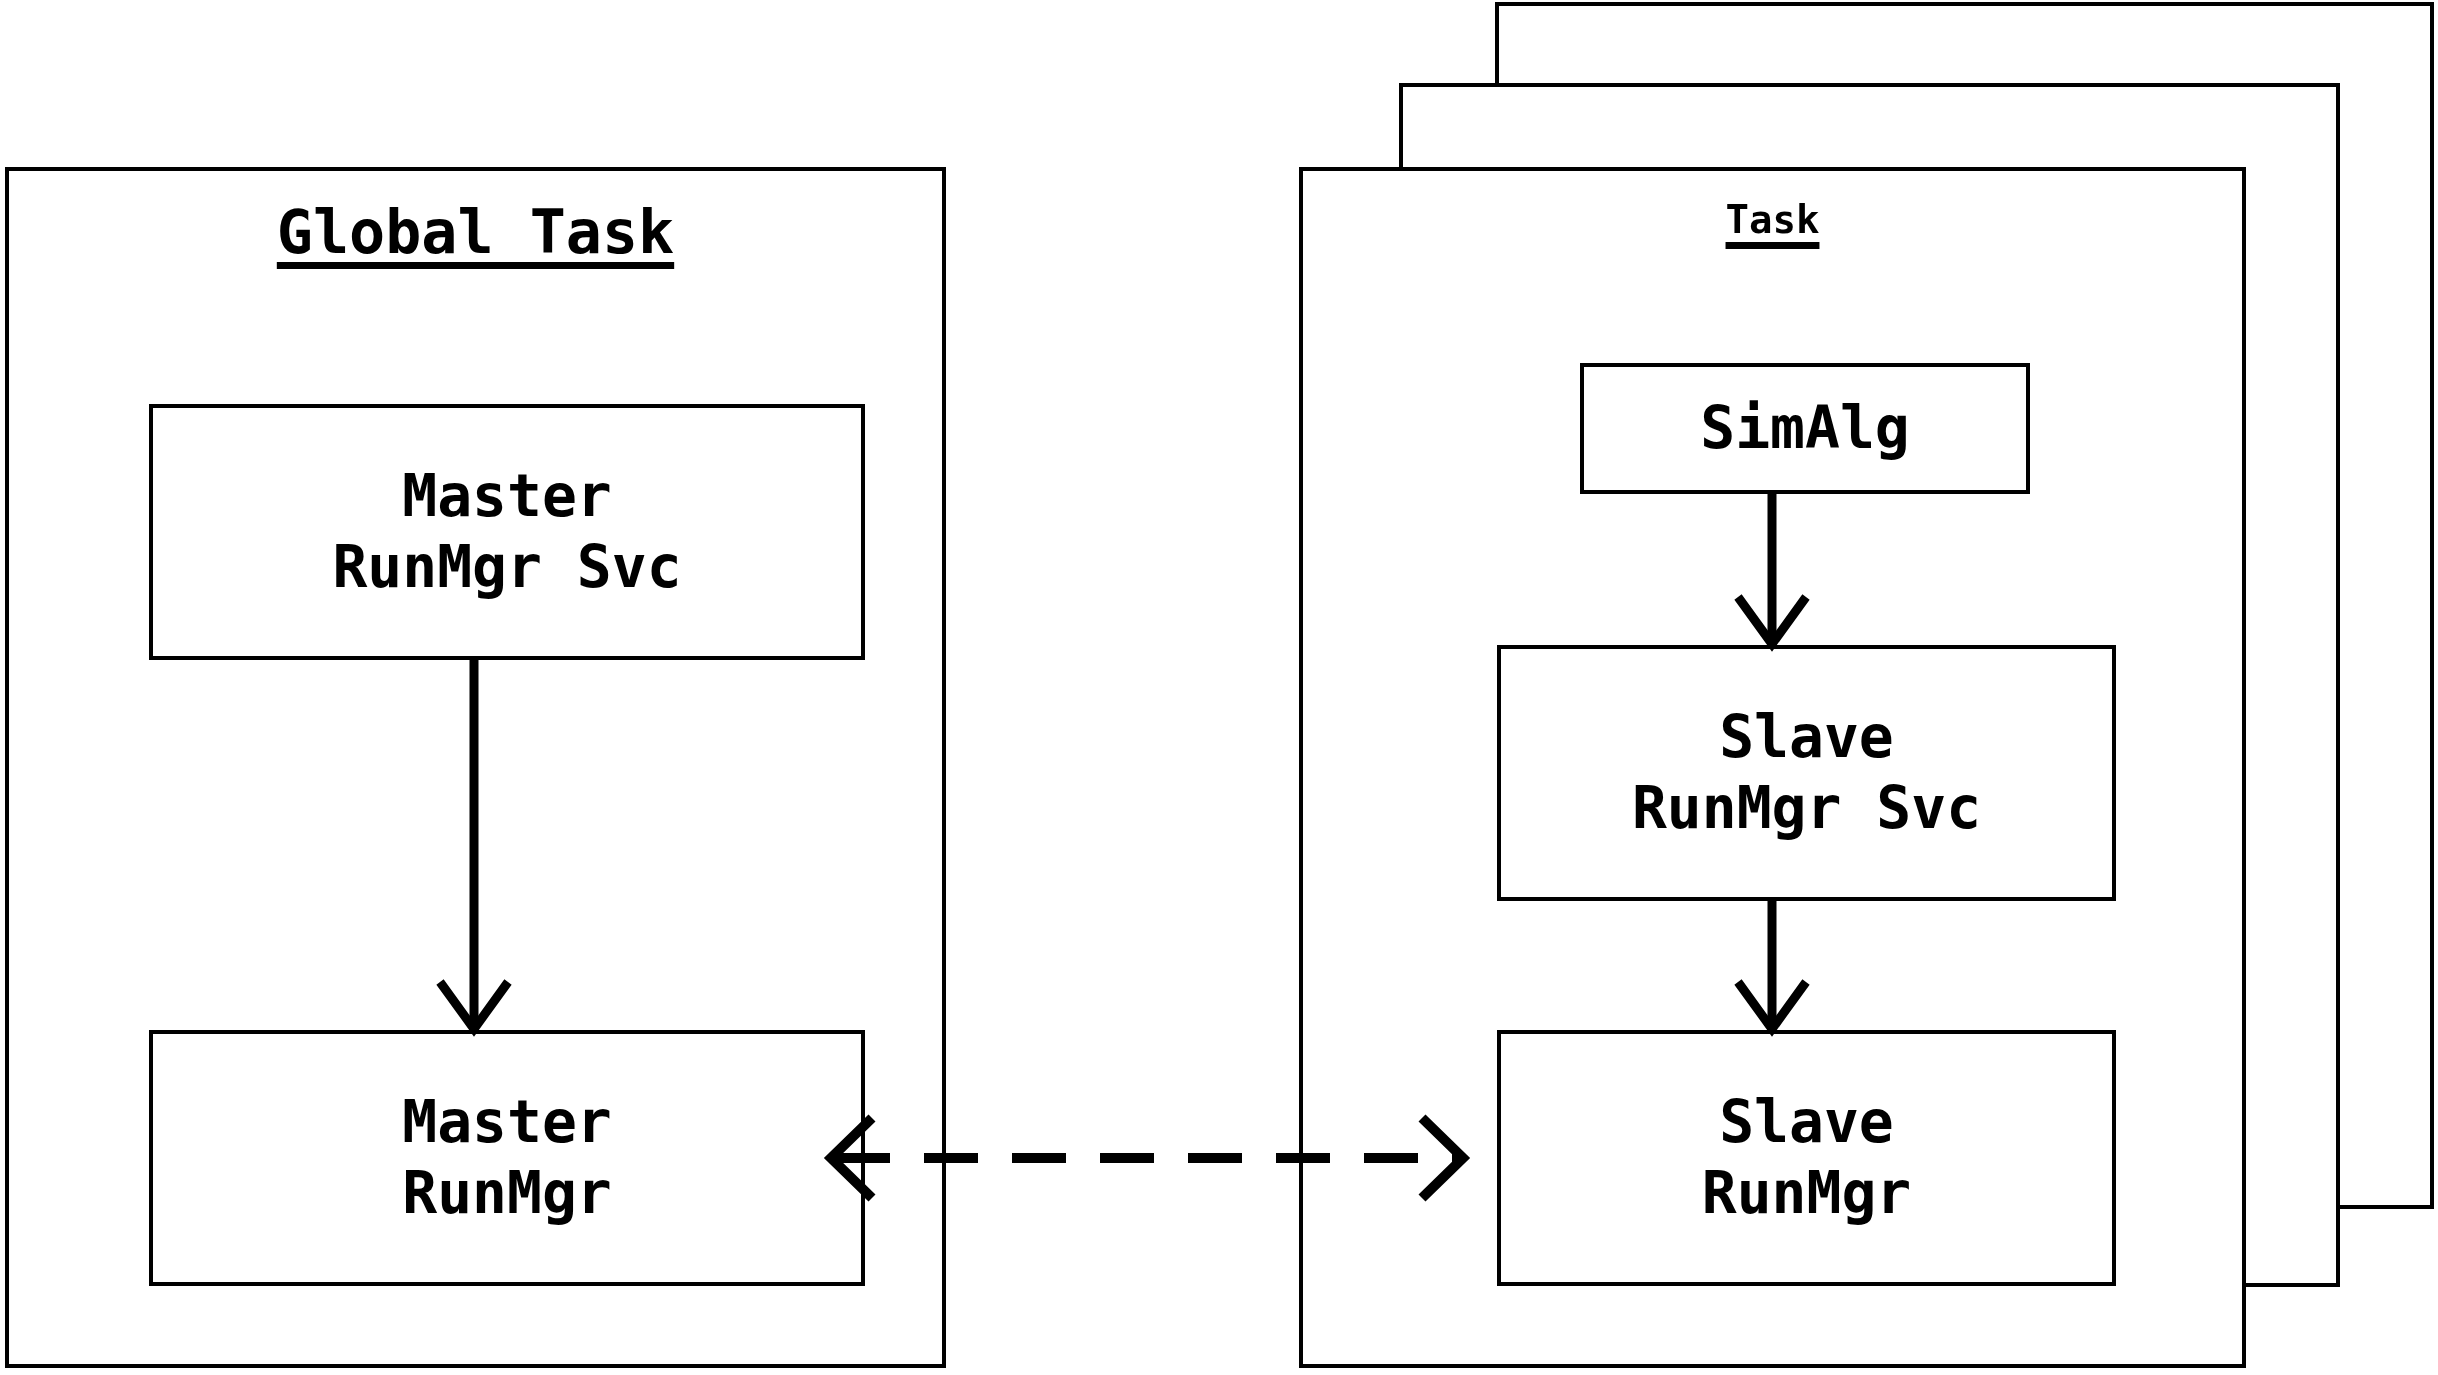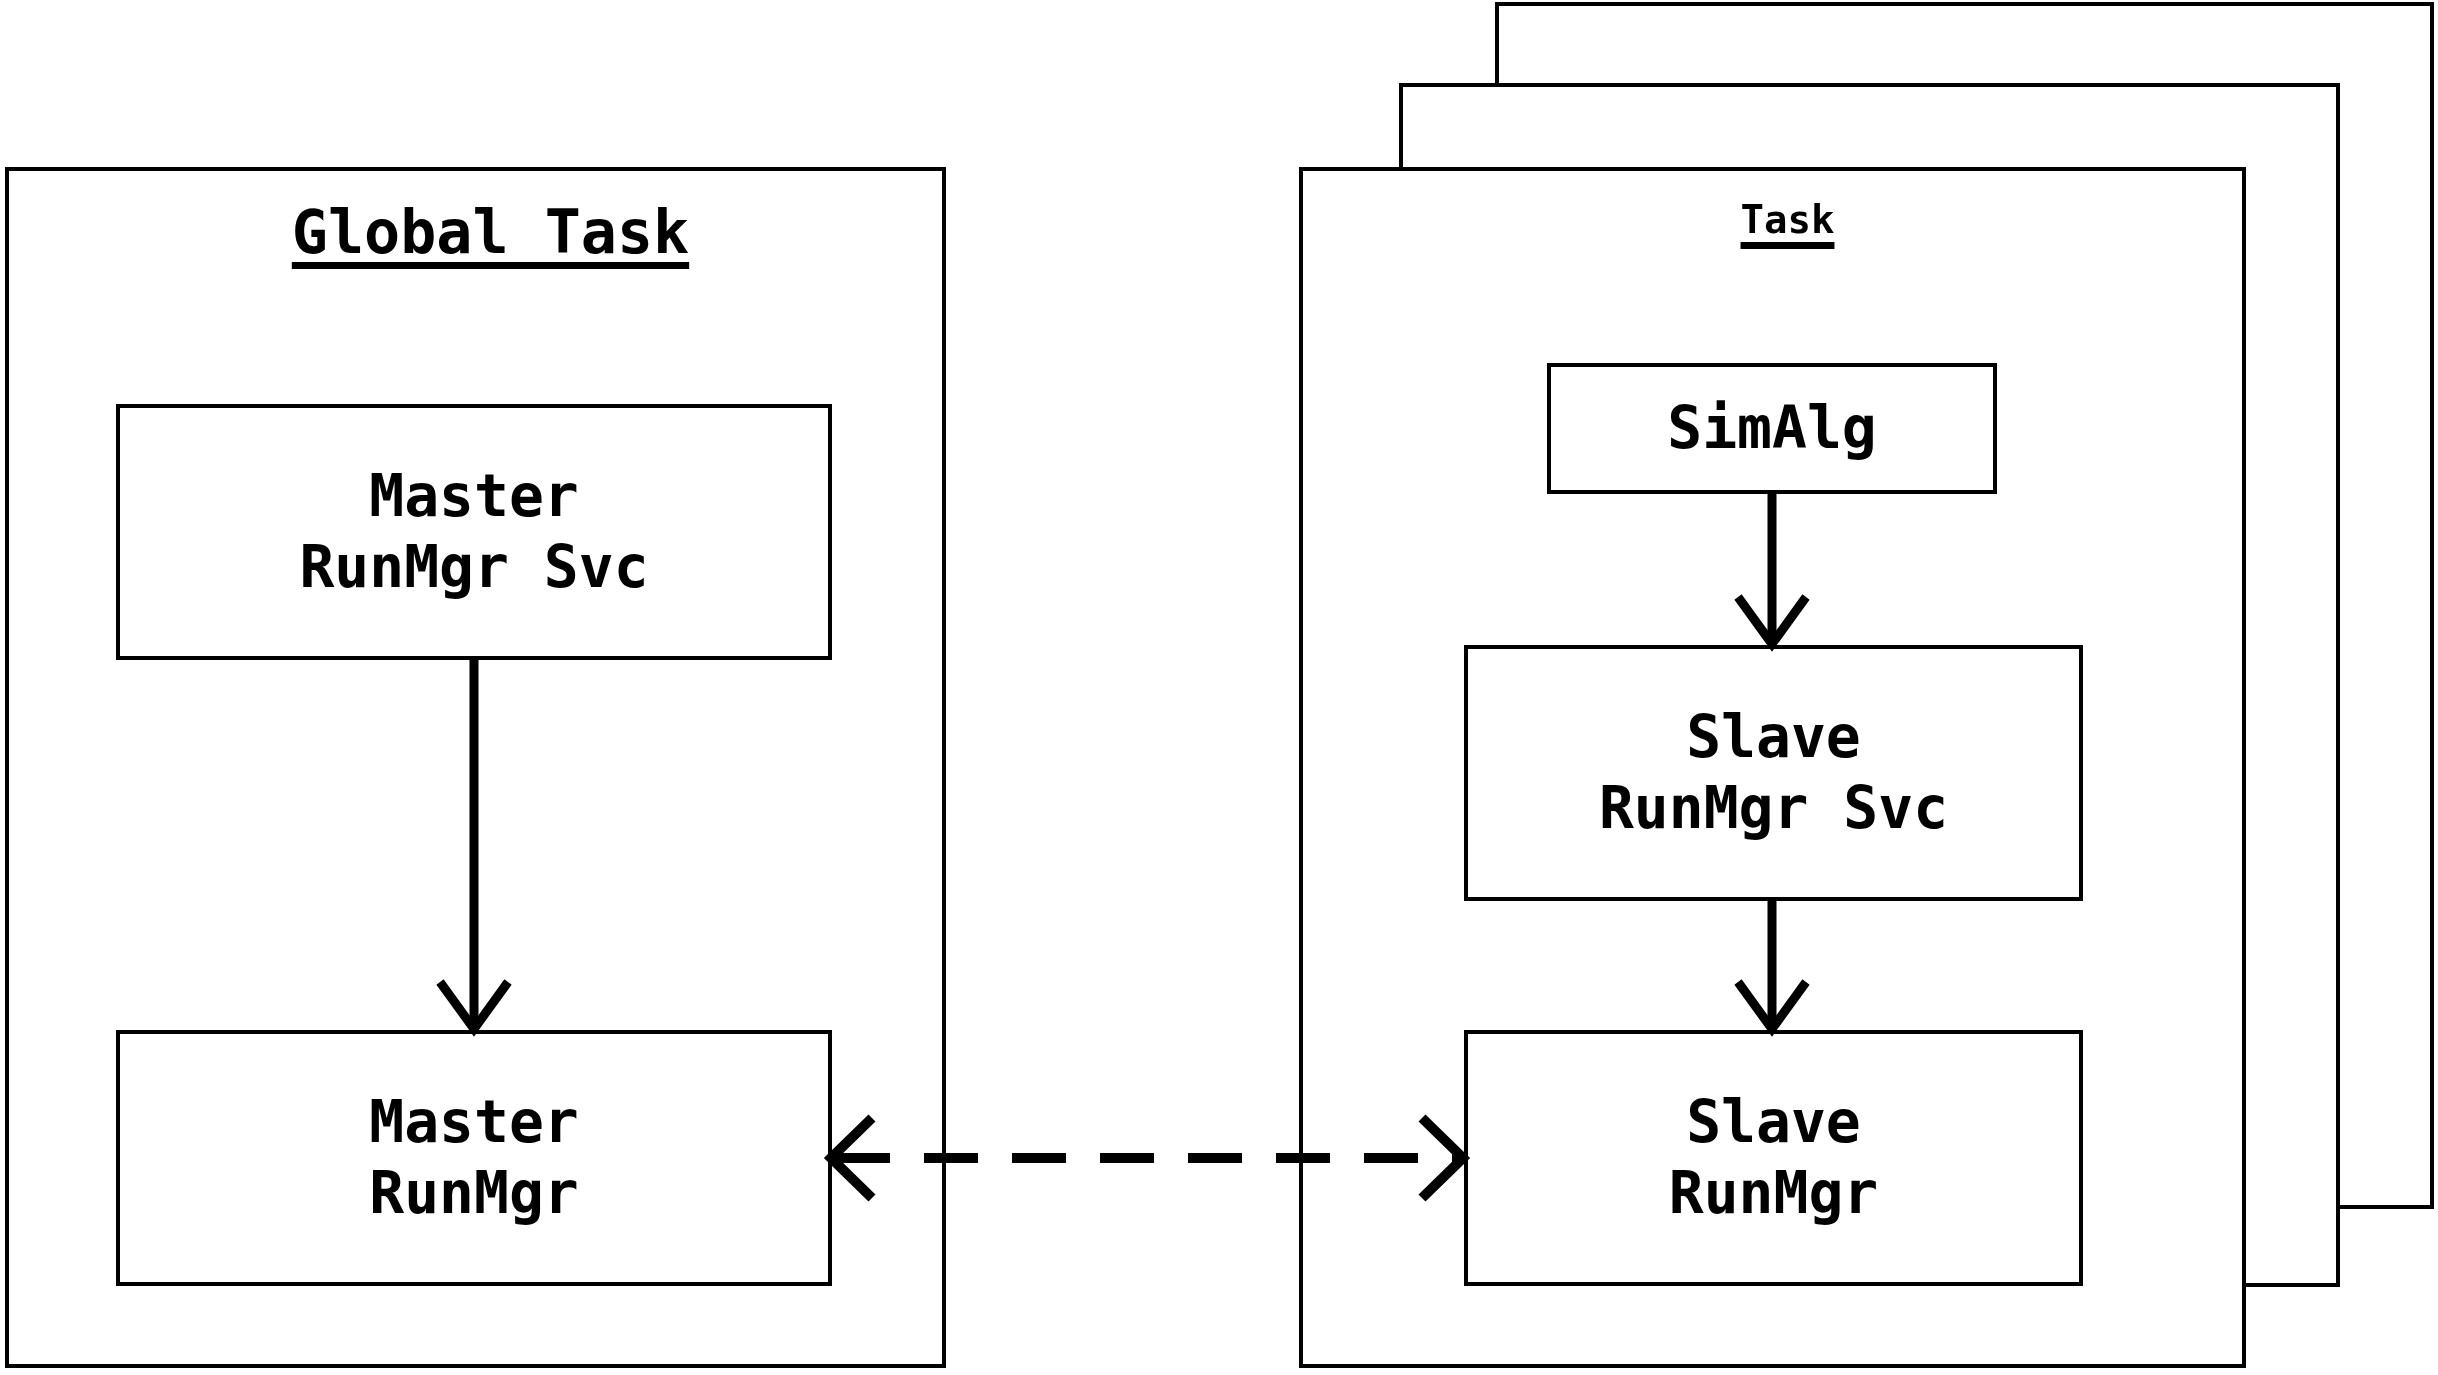--- a/index.html
+++ b/index.html
@@ -38,35 +38,35 @@
     display: flex;
     flex-direction: column;
     align-items: center;
     justify-content: center;
     text-align: center;
     font-family: "DejaVu Sans Mono", "Liberation Mono", monospace;
     font-weight: bold;
     color: #000000;
     line-height: 1.22;
     letter-spacing: 0px;
+    margin-left: 33px;
   }
   .node .line { display: block; white-space: pre; }
 
   
   .panel-title {
     position: absolute;
     font-family: "DejaVu Sans Mono", "Liberation Mono", monospace;
     font-weight: bold;
     color: #000000;
     text-decoration: underline;
     text-decoration-thickness: 7px;
     text-underline-offset: 9px;
     white-space: pre;
     text-align: center;
-    margin-left: 15px;
   }
 
   
   #wires {
     position: absolute;
     left: 0;
     top: 0;
     width: 2438px;
     height: 1375px;
     pointer-events: none;

